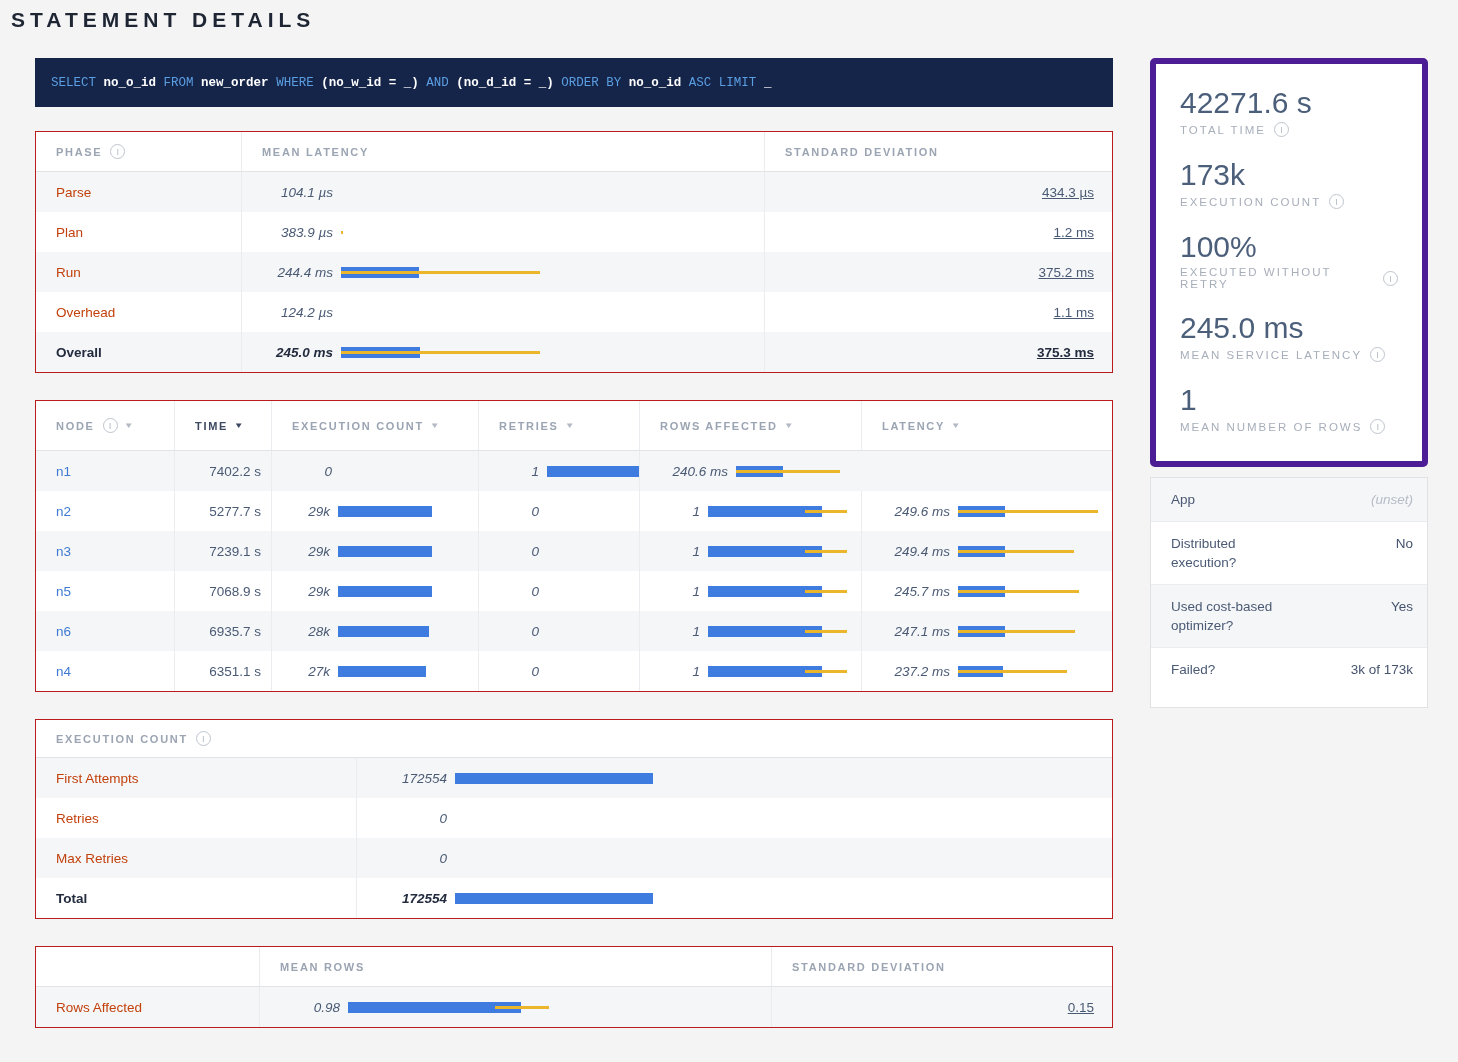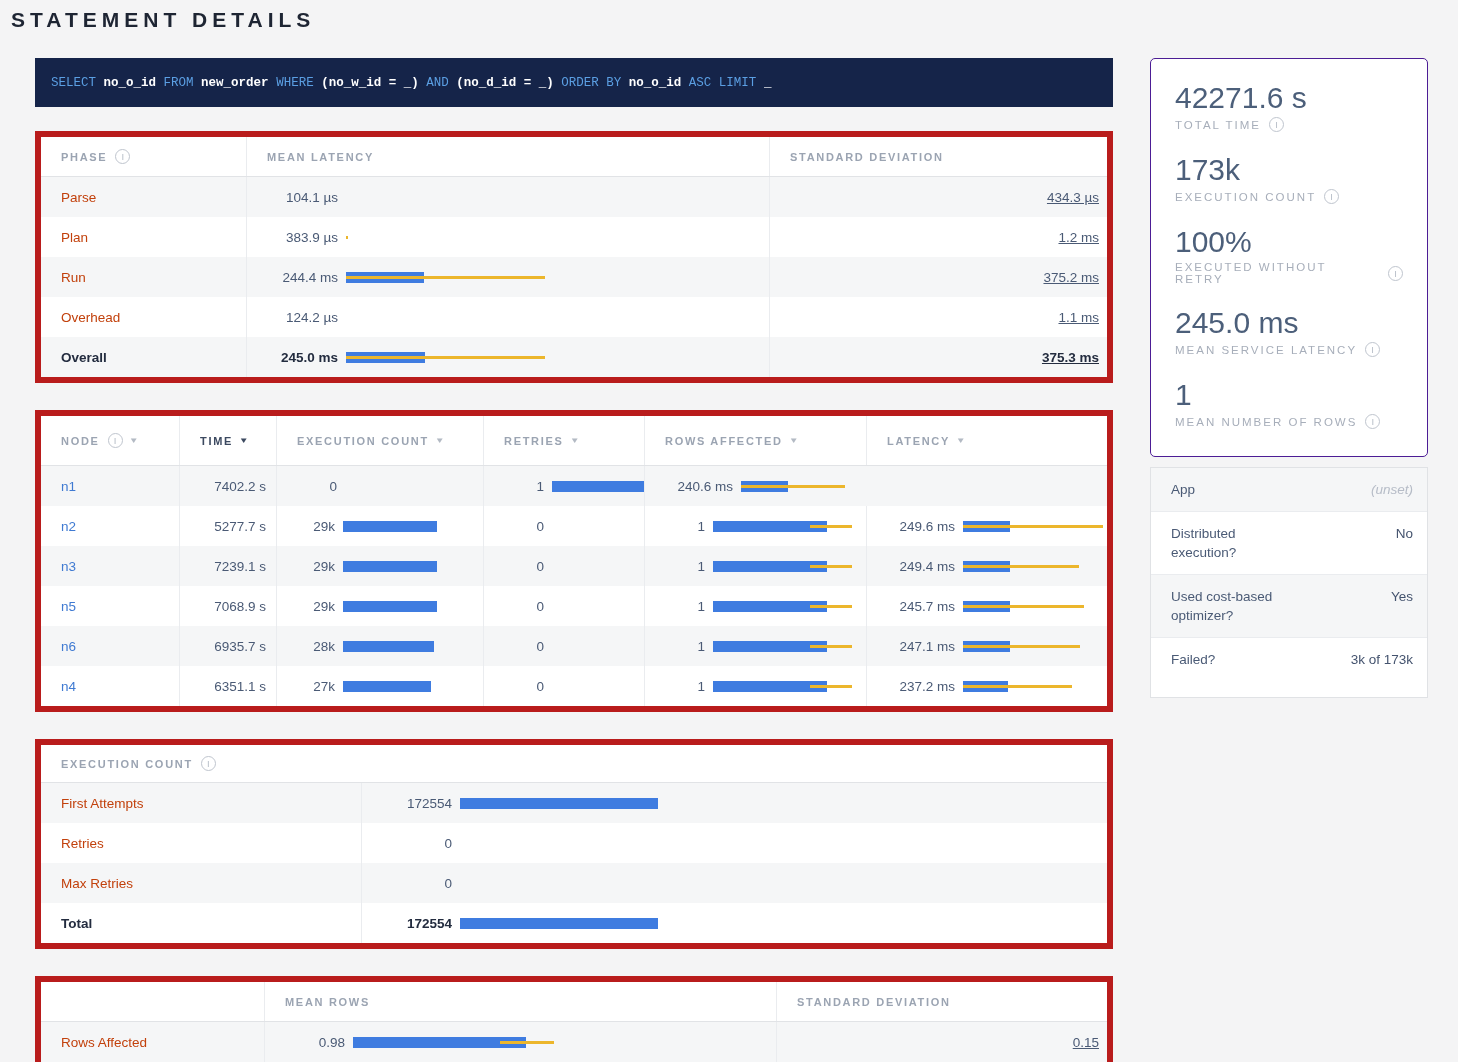--- a/index.html
+++ b/index.html
@@ -16,21 +16,21 @@
   
   .sql-box {
     width:1078px; height:49px; background:#152449; display:flex; align-items:center;
     padding:0 16px; margin-bottom:24px;
   }
   .sql-box code { font-family:"Liberation Mono","DejaVu Sans Mono",monospace; font-size:12.5px; color:#fff; white-space:pre; }
   .sql-box .kw { color:#5b9fe3; font-weight:400; }
   .sql-box .ident { color:#ffffff; font-weight:700; }
 
   
-  .table { width:1078px; background:#fff; border:6px solid #b91c1c; margin-bottom:27px; }
+  .table { width:1078px; background:#fff; border:1px solid #b91c1c; margin-bottom:27px; }
   .thead { display:grid; background:#fff; border-bottom:1px solid #e1e3e6; }
   .thead.plain { display:flex; }
   .tr { display:grid; }
   .tr.alt { background:#f5f6f7; }
   .th {
     display:flex; align-items:center; padding-left:20px;
     font-size:11px; font-weight:700; letter-spacing:1.7px; text-transform:uppercase; color:#9ba4b2;
     border-left:1px solid #eaecef;
   }
   .th:first-child { border-left:none; }
@@ -38,21 +38,21 @@
   .caret { font-size:8px; margin-left:7px; color:#b3bac4; transform:scaleX(1.25); }
   .th.active .caret { color:#3c4960; }
   .td {
     display:flex; align-items:center; padding-left:20px;
     font-size:13.5px; color:#4a5a75; border-left:1px solid #eaecef; overflow:hidden;
   }
   .td:first-child { border-left:none; }
   .td.label { color:#c2410c; }
   .tr.bold .td { font-weight:700; color:#232c3f; }
   .td.num { justify-content:flex-end; padding-right:20px; padding-left:0;text-decoration:underline; }
-  .td.barcell { padding-left:10px; }
+  .td.barcell { padding-left:10px;font-style:italic; }
   .val { text-align:right; margin-right:8px; flex:none; }
 
   .grid-phase { grid-template-columns:205px 523px 350px; }
   .grid-node  { grid-template-columns:138px 97px 207px 161px 222px 253px; }
   .grid-exec  { grid-template-columns:320px 758px; }
   .grid-rows  { grid-template-columns:223px 512px 343px; }
   .phase-table .thead, .rows-table .thead { height:40px; }
   .node-table .thead { height:50px; }
   .exec-table .thead { height:38px; }
   .phase-table .tr, .node-table .tr, .exec-table .tr, .rows-table .tr { height:40px; }
@@ -76,21 +76,21 @@
 
   
   .info-icon {
     display:inline-flex; width:15px; height:15px; border:1px solid #bfc5ce; border-radius:50%;
     color:#b6bdc7; font-size:9.5px; font-weight:400; align-items:center; justify-content:center;
     margin-left:8px; letter-spacing:0; flex:none; cursor:pointer;
   }
 
   
   .stats-card {
-    background:#fff; border:1px solid #4c1d95; border-radius:5px; padding:22px 24px 6px 24px;
+    background:#fff; border:6px solid #4c1d95; border-radius:5px; padding:22px 24px 6px 24px;
     margin-bottom:10px;
   }
   .stat { margin-bottom:21px; }
   .stat-value { font-size:30px; color:#4c5f7a; line-height:34px; }
   .stat-label {
     display:flex; align-items:center; margin-top:2px;
     font-size:11.5px; letter-spacing:2px; text-transform:uppercase; color:#a7aeba; font-weight:400;
   }
   .attr-card { background:#fff; border:1px solid #e0e2e5; }
   .attr-row { display:grid; grid-template-columns:182px 96px; border-top:1px solid #eaecef; }

